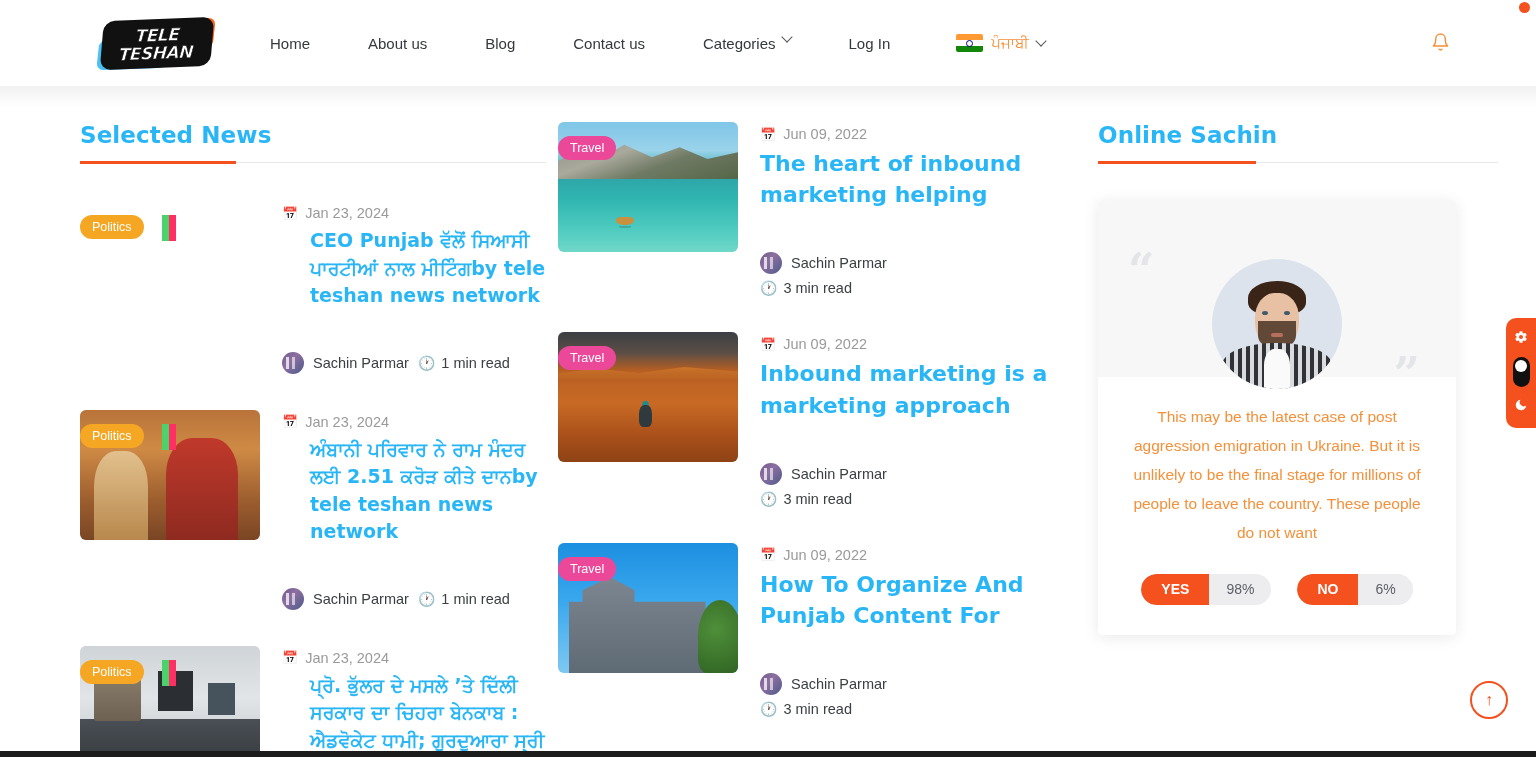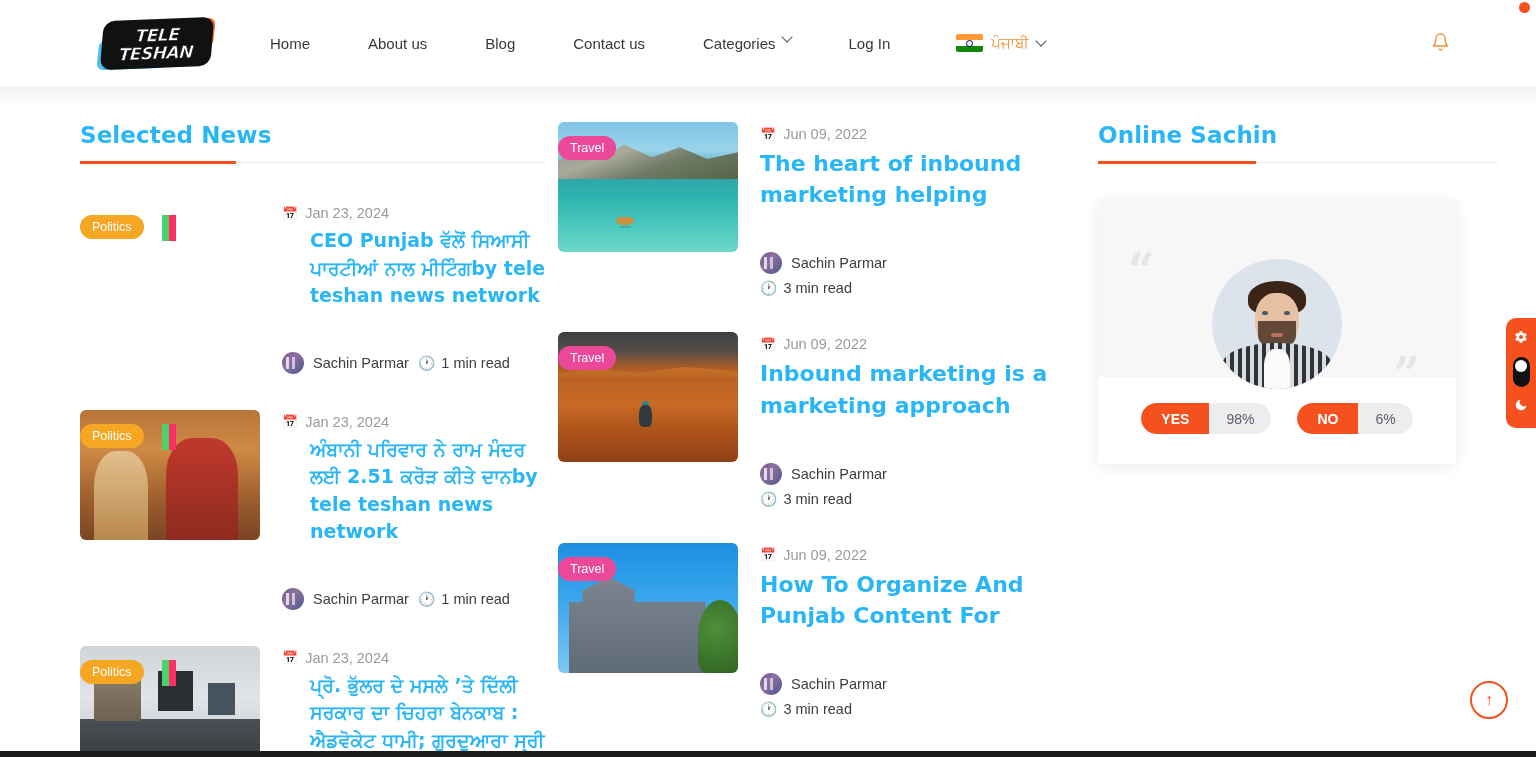--- a/index.html
+++ b/index.html
@@ -731,20 +731,21 @@
             <span class="skin"></span>
             <span class="beard"></span>
             <span class="eye l"></span>
             <span class="eye r"></span>
             <span class="mouth"></span>
           </div>
           <div class="shirt"></div>
         </div>
       </div>
 
+      <p class="vote-quote">This may be the latest case of post aggression emigration in Ukraine. But it is unlikely to be the final stage for millions of people to leave the country. These people do not want</p>
 
       <div class="vote-actions">
         <div class="vote-btn">
           <span class="lab">YES</span>
           <span class="pct">98%</span>
         </div>
         <div class="vote-btn">
           <span class="lab">NO</span>
           <span class="pct">6%</span>
         </div>

